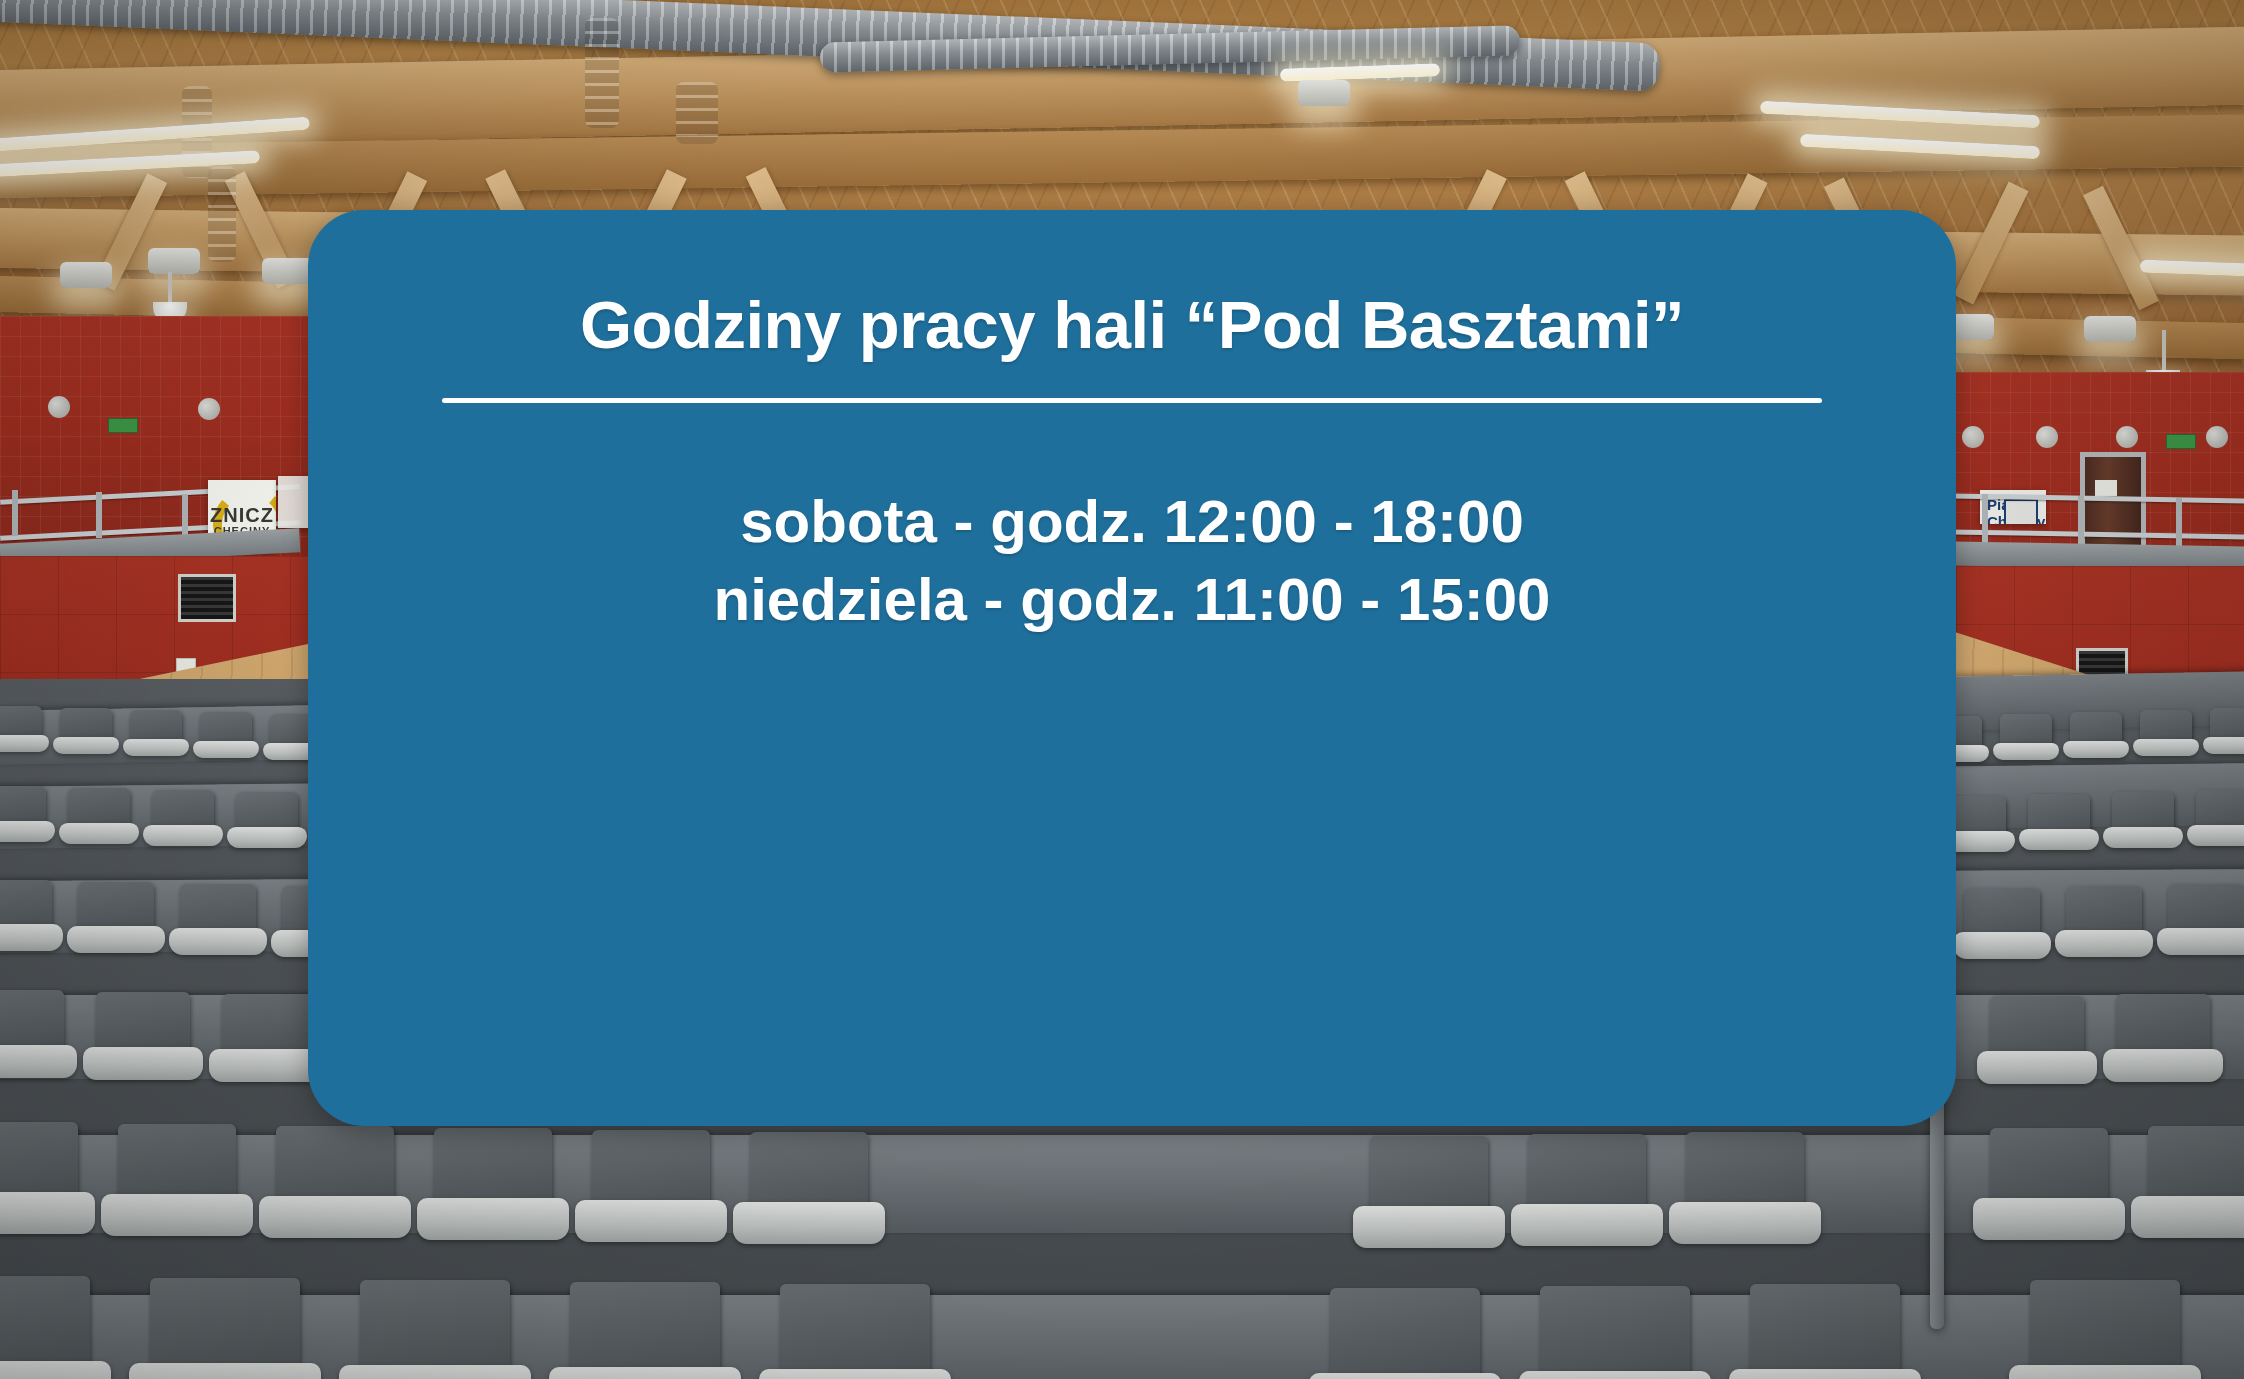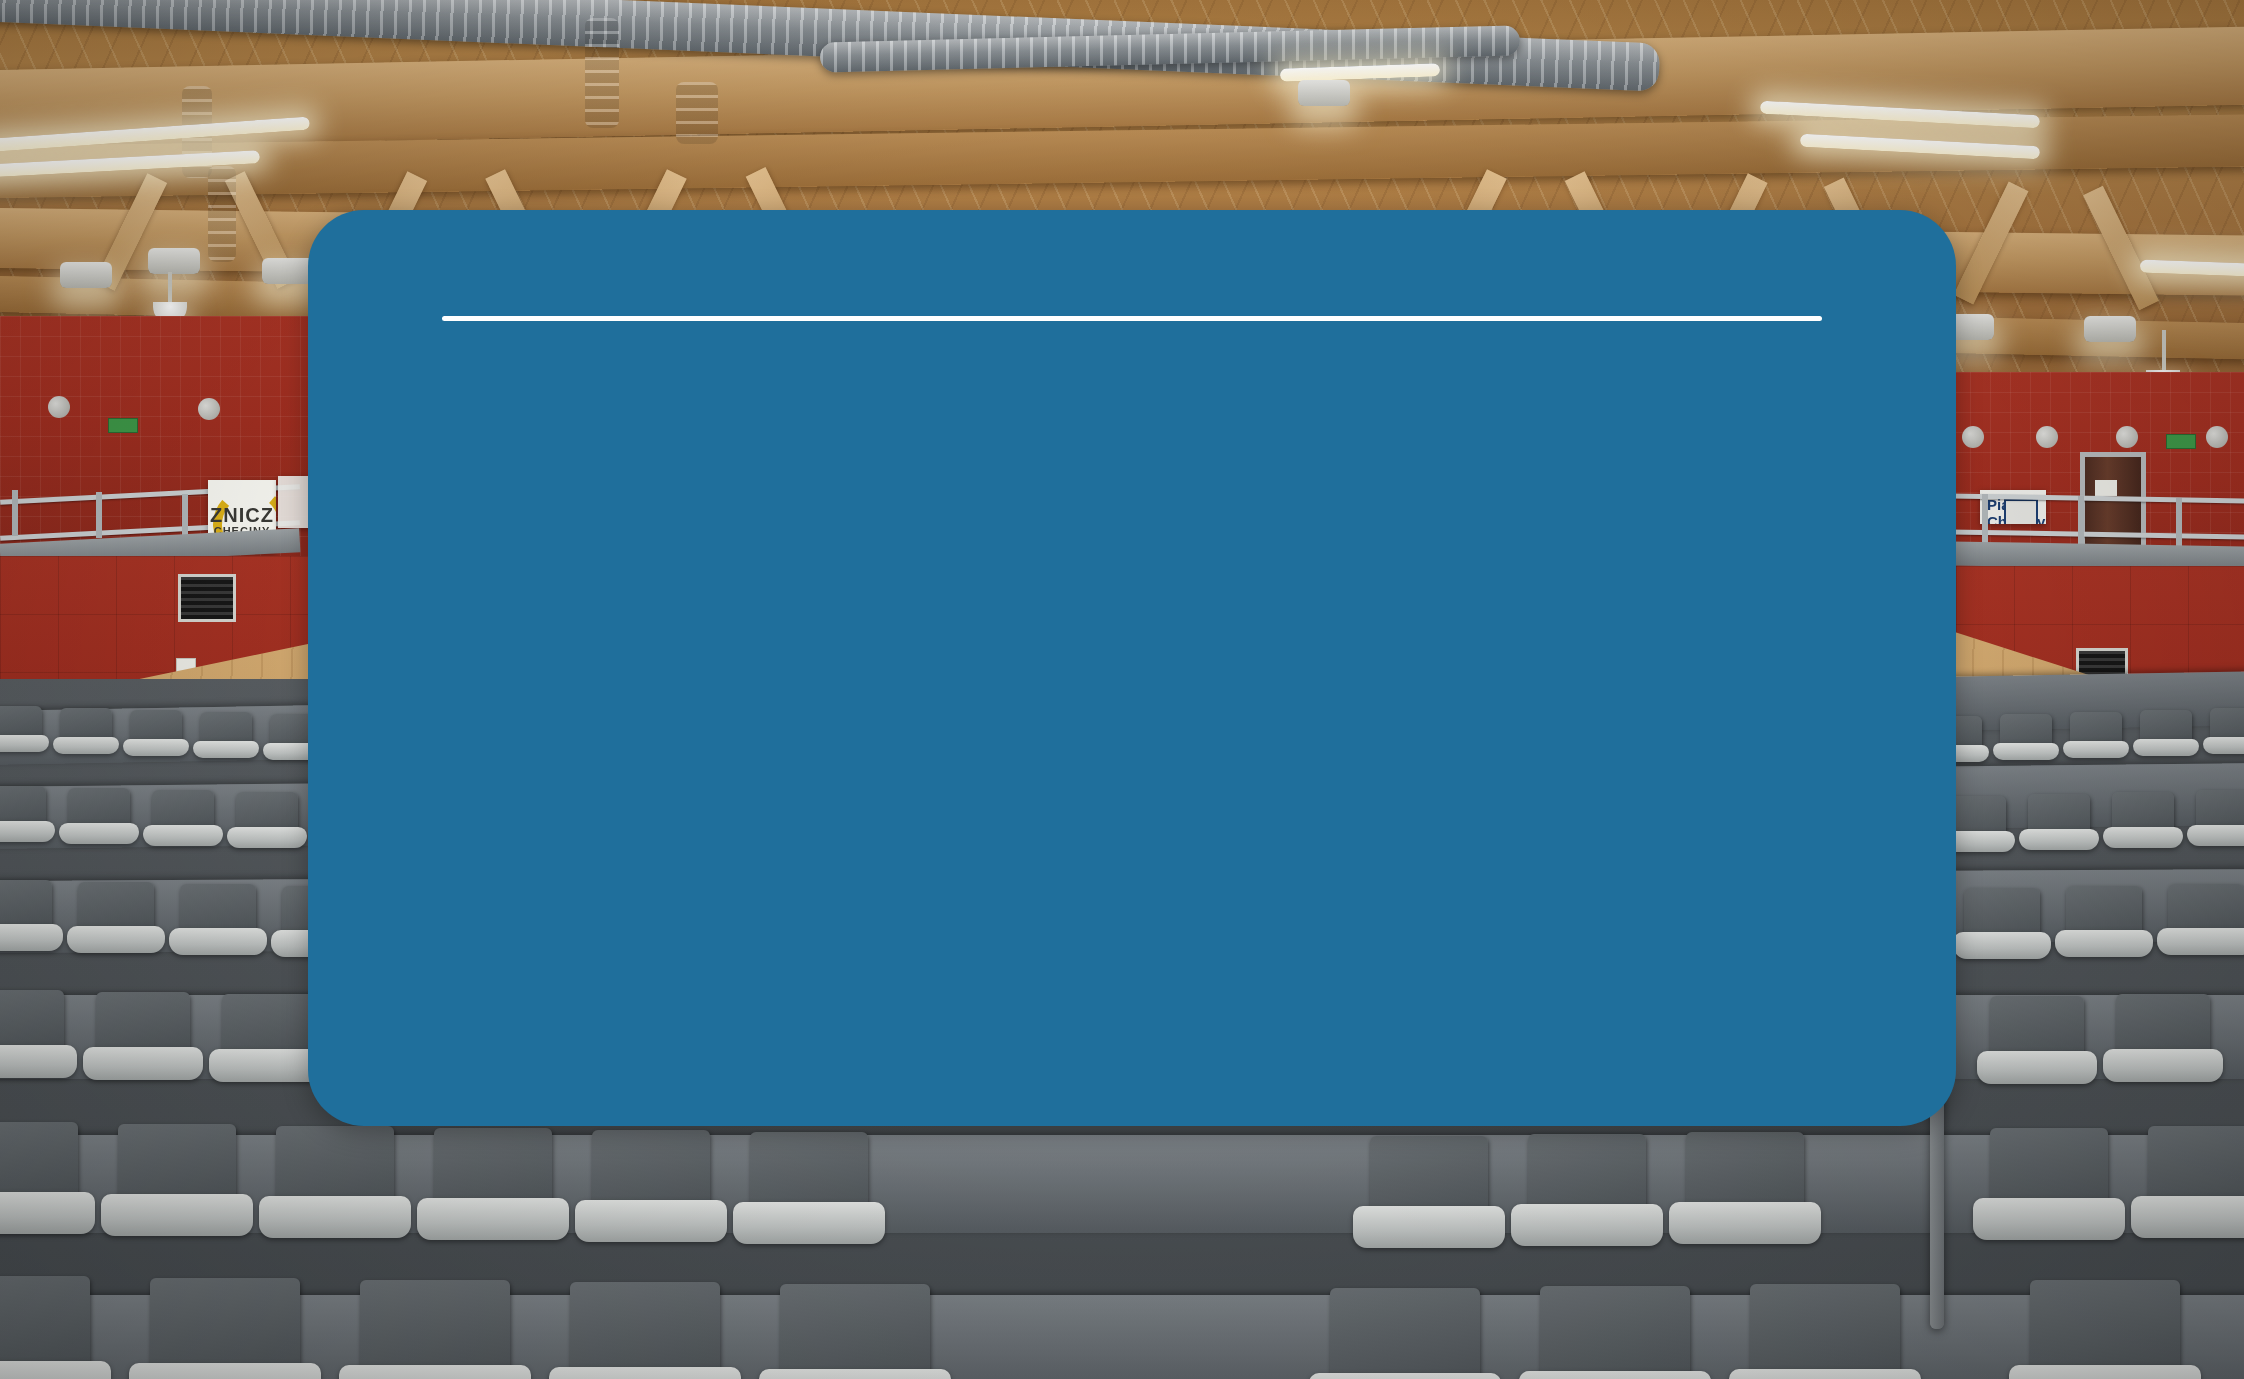--- a/index.html
+++ b/index.html
@@ -554,19 +554,24 @@
       <div class="seat" style="left:1750px; top:1284px; width:150px; height:112px;"></div>
       <div class="seat" style="left:2030px; top:1280px; width:150px; height:112px;"></div>
     </div>
 
     <div class="photo-tone"></div>
   </div>
 
   <div class="card">
     <div class="card-inner">
       <div class="title">
+        <span>Godziny pracy hali “Pod Basztami”</span>
       </div>
       <div class="divider"></div>
+      <div class="hours">
+        <span class="hours-line">sobota - godz. 12:00 - 18:00</span>
+        <span class="hours-line">niedziela - godz. 11:00 - 15:00</span>
+      </div>
     </div>
   </div>
 
 
 </div>
 
 </body></html>

